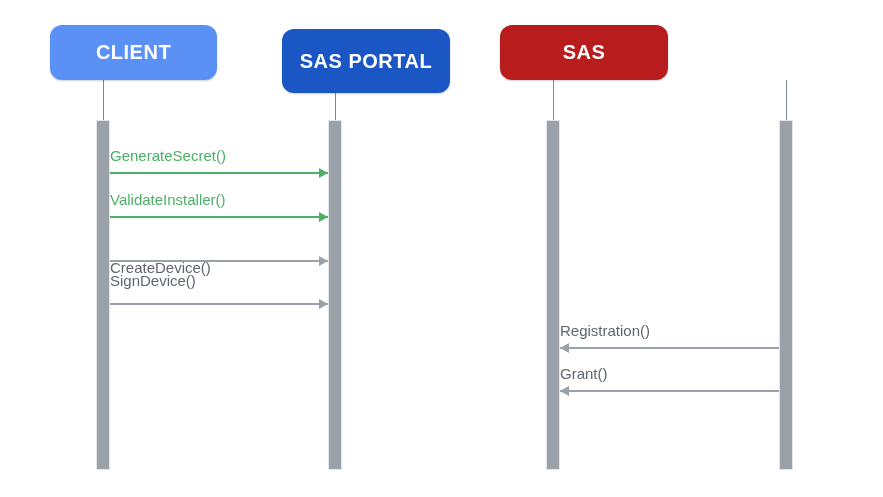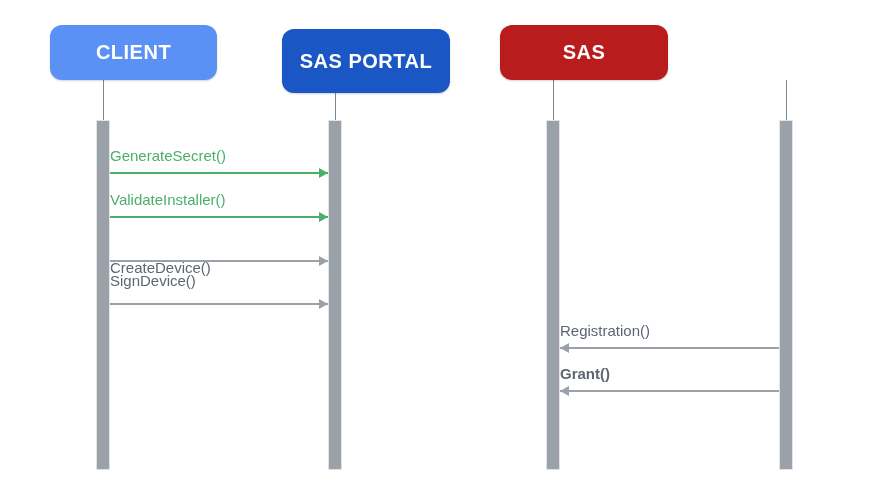--- a/index.html
+++ b/index.html
@@ -95,21 +95,21 @@
     <div class="msg-head right" style="top: 256px; left: 319px; border-left-color: rgb(154, 161, 169);"></div>
     <div class="msg-label" style="left: 110px; top: 235px; width: 218px; color: rgb(95, 102, 114); margin-top: 24px;">CreateDevice()</div>
     <div class="msg-line" style="left: 110px; top: 303px; width: 218px; background: rgb(154, 161, 169);"></div>
     <div class="msg-head right" style="top: 299px; left: 319px; border-left-color: rgb(154, 161, 169);"></div>
     <div class="msg-label" style="left: 110px; top: 272px; width: 218px; color: rgb(95, 102, 114);">SignDevice()</div>
     <div class="msg-line" style="left: 560px; top: 347px; width: 219px; background: rgb(154, 161, 169);"></div>
     <div class="msg-head left" style="top: 343px; left: 560px; border-right-color: rgb(154, 161, 169);"></div>
     <div class="msg-label" style="left: 560px; top: 322px; width: 194px; color: rgb(95, 102, 114);">Registration()</div>
     <div class="msg-line" style="left: 560px; top: 390px; width: 219px; background: rgb(154, 161, 169);"></div>
     <div class="msg-head left" style="top: 386px; left: 560px; border-right-color: rgb(154, 161, 169);"></div>
-    <div class="msg-label" style="left: 560px; top: 365px; width: 219px; color: rgb(95, 102, 114); font-weight: bold;">Grant()</div>
+    <div class="msg-label" style="left: 560px; top: 365px; width: 219px; color: rgb(95, 102, 114);">Grant()</div>
     <div class="actor-box" style="left: 18px; top: 25px; width: 167px; height: 55px; background: rgb(91, 145, 245);">
       <span class="actor-label">CLIENT</span>
     </div>
     <div class="actor-box" style="left: 250px; top: 29px; width: 168px; height: 64px; background: rgb(26, 86, 196); justify-content: center;">
       <span class="actor-label">SAS PORTAL</span>
     </div>
     <div class="actor-box" style="left: 468px; top: 25px; width: 168px; height: 55px; background: #b91c1c;">
       <span class="actor-label">SAS</span>
     </div>
   </div>

